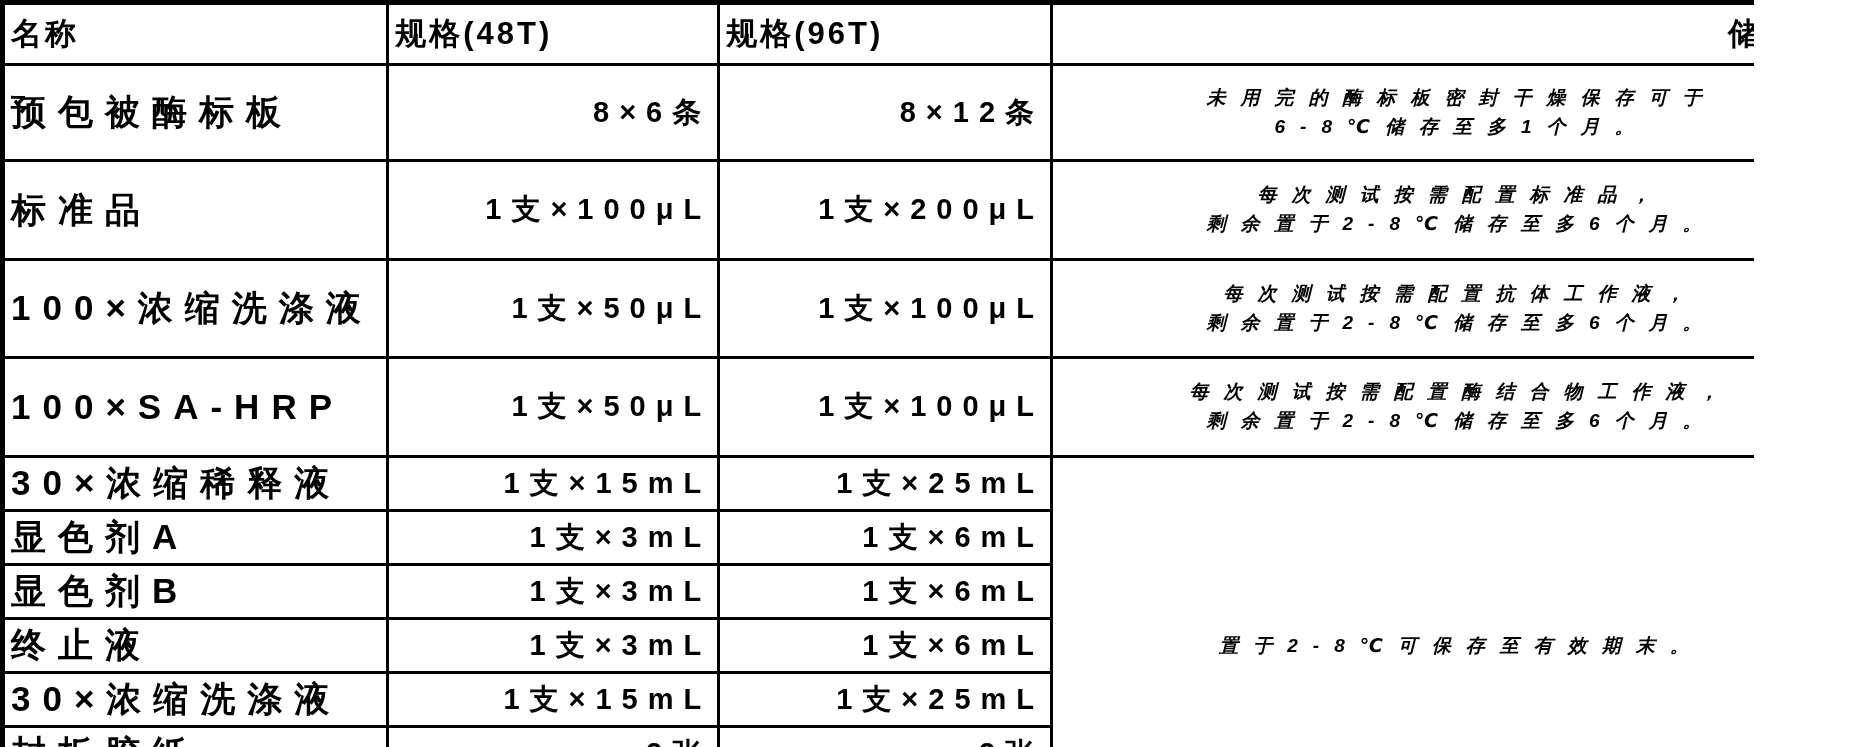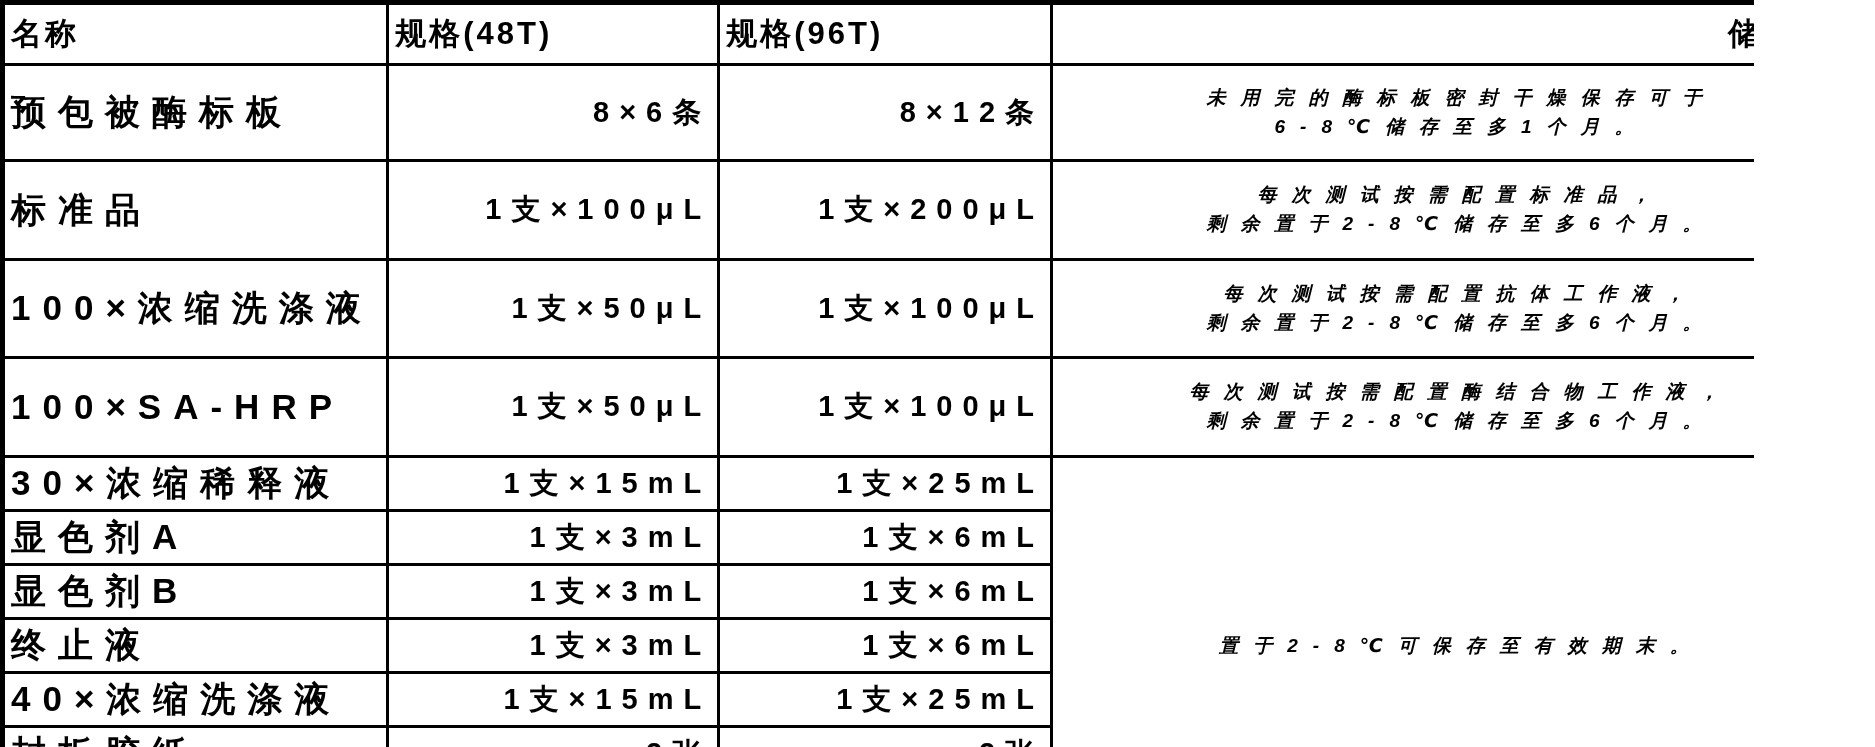--- a/index.html
+++ b/index.html
@@ -152,21 +152,21 @@
         <td class="name">显色剂B</td>
         <td class="spec">1支×3mL</td>
         <td class="spec">1支×6mL</td>
       </tr>
       <tr class="rs4">
         <td class="name">终止液</td>
         <td class="spec">1支×3mL</td>
         <td class="spec">1支×6mL</td>
       </tr>
       <tr class="rs5">
-        <td class="name">40×浓缩洗涤液</td>
+        <td class="name">30×浓缩洗涤液</td>
         <td class="spec">1支×15mL</td>
         <td class="spec">1支×25mL</td>
       </tr>
       <tr class="rs6">
         <td class="name">封板胶纸</td>
         <td class="spec">2张</td>
         <td class="spec">2张</td>
       </tr>
       <tr class="rs7">
         <td class="name">产品说明书</td>

